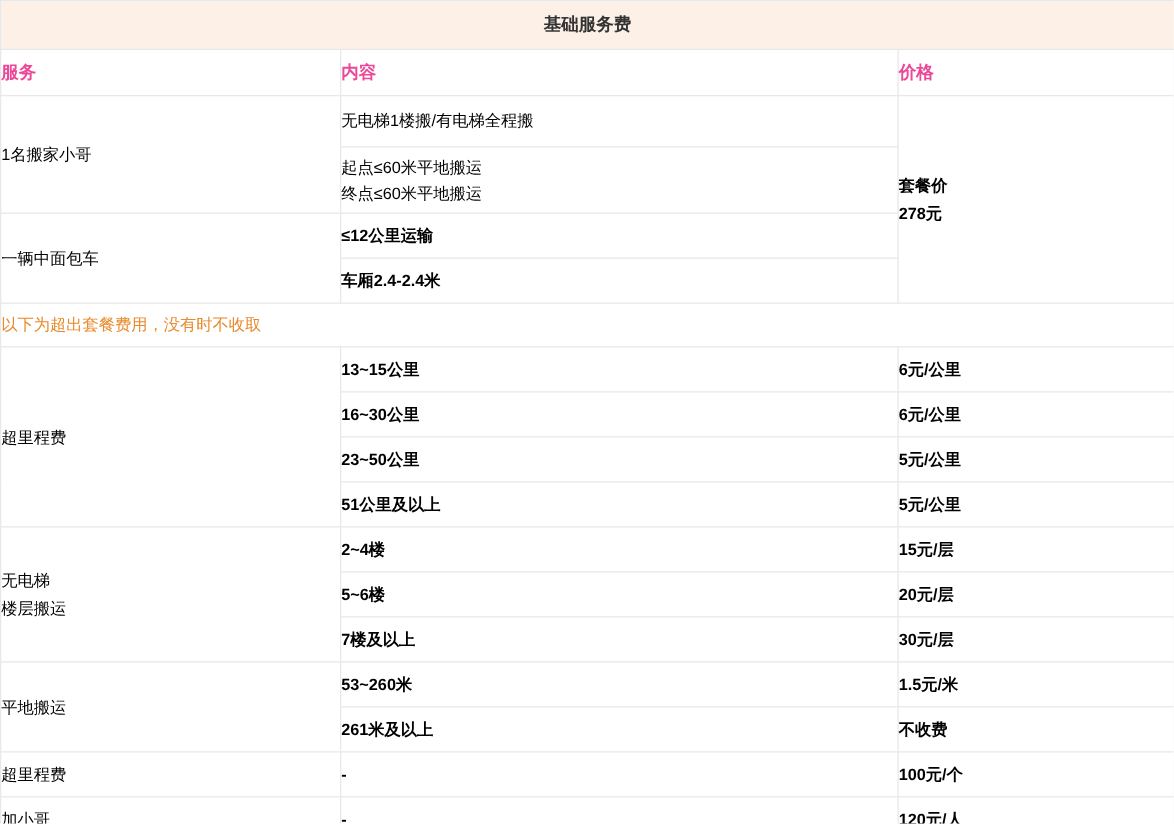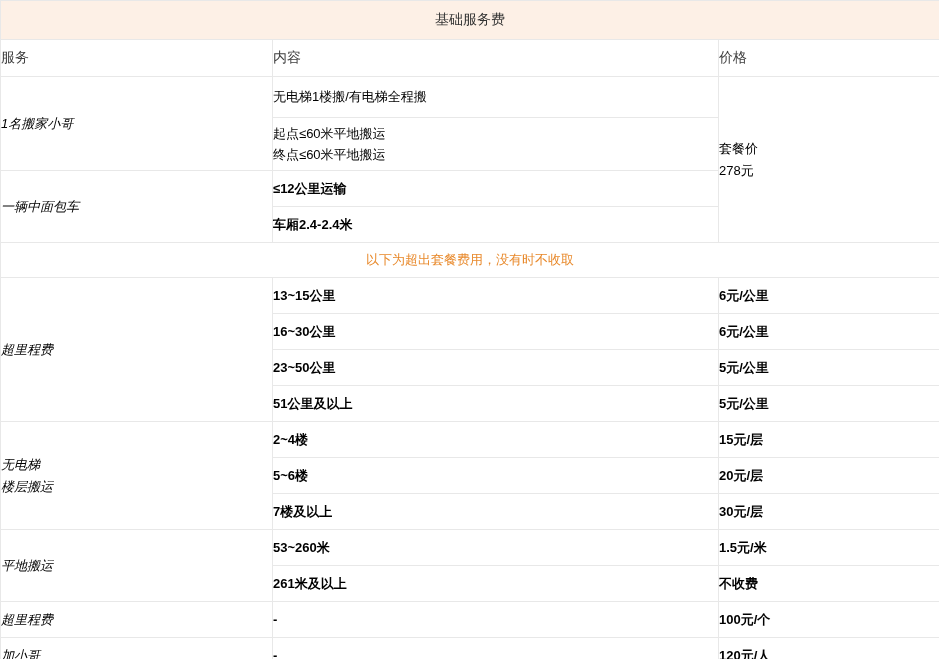--- a/index.html
+++ b/index.html
@@ -27,66 +27,65 @@
   }
   table.fee-table td,
   table.fee-table th {
     border: 1px solid #e8e8e8;
     padding: 0;
     vertical-align: middle;
   }
   .title-cell {
     background: #fdf0e6;
     text-align: center;
-    font-weight: normal;
+    font-weight: bold;
     font-size: 14px;
     color: #333333;
     height: 38px;
     padding: 0 8px;
     margin-left: 27px;
   }
   .header-cell {
     background: #ffffff;
-    font-weight: normal;
+    font-weight: bold;
     font-size: 14px;
-    color: #404040;
+    color: #ec4899;
     height: 36px;
     padding: 0 14px;
     text-align: left;
   }
   .col-service { width: 272px; }
   .col-content { width: 446px; }
   .col-price   { width: 221px; }
   td.body-cell {
     font-size: 13px;
     color: #000000;
     padding: 0 14px;
     line-height: 1.65;
   }
   td.row-h-36 { height: 35px; font-weight: bold; }
   td.row-h-40 { height: 40px; }
   .note-cell {
-    text-align: center;
     color: #e8892b;
     font-size: 13px;
     height: 34px;
     padding: 0 10px;
     background: #ffffff;
   }
   .multiline {
     white-space: pre-line;
   }
   .service-label {
     white-space: pre-line;
     line-height: 1.7;
-    font-style: italic;
   }
   .price-label {
     white-space: pre-line;
     line-height: 1.7;
+    font-weight: bold;
   }
 </style>
 </head>
 <body>
 
 <div id="page">
   <table class="fee-table">
     <colgroup>
       <col class="col-service">
       <col class="col-content">

